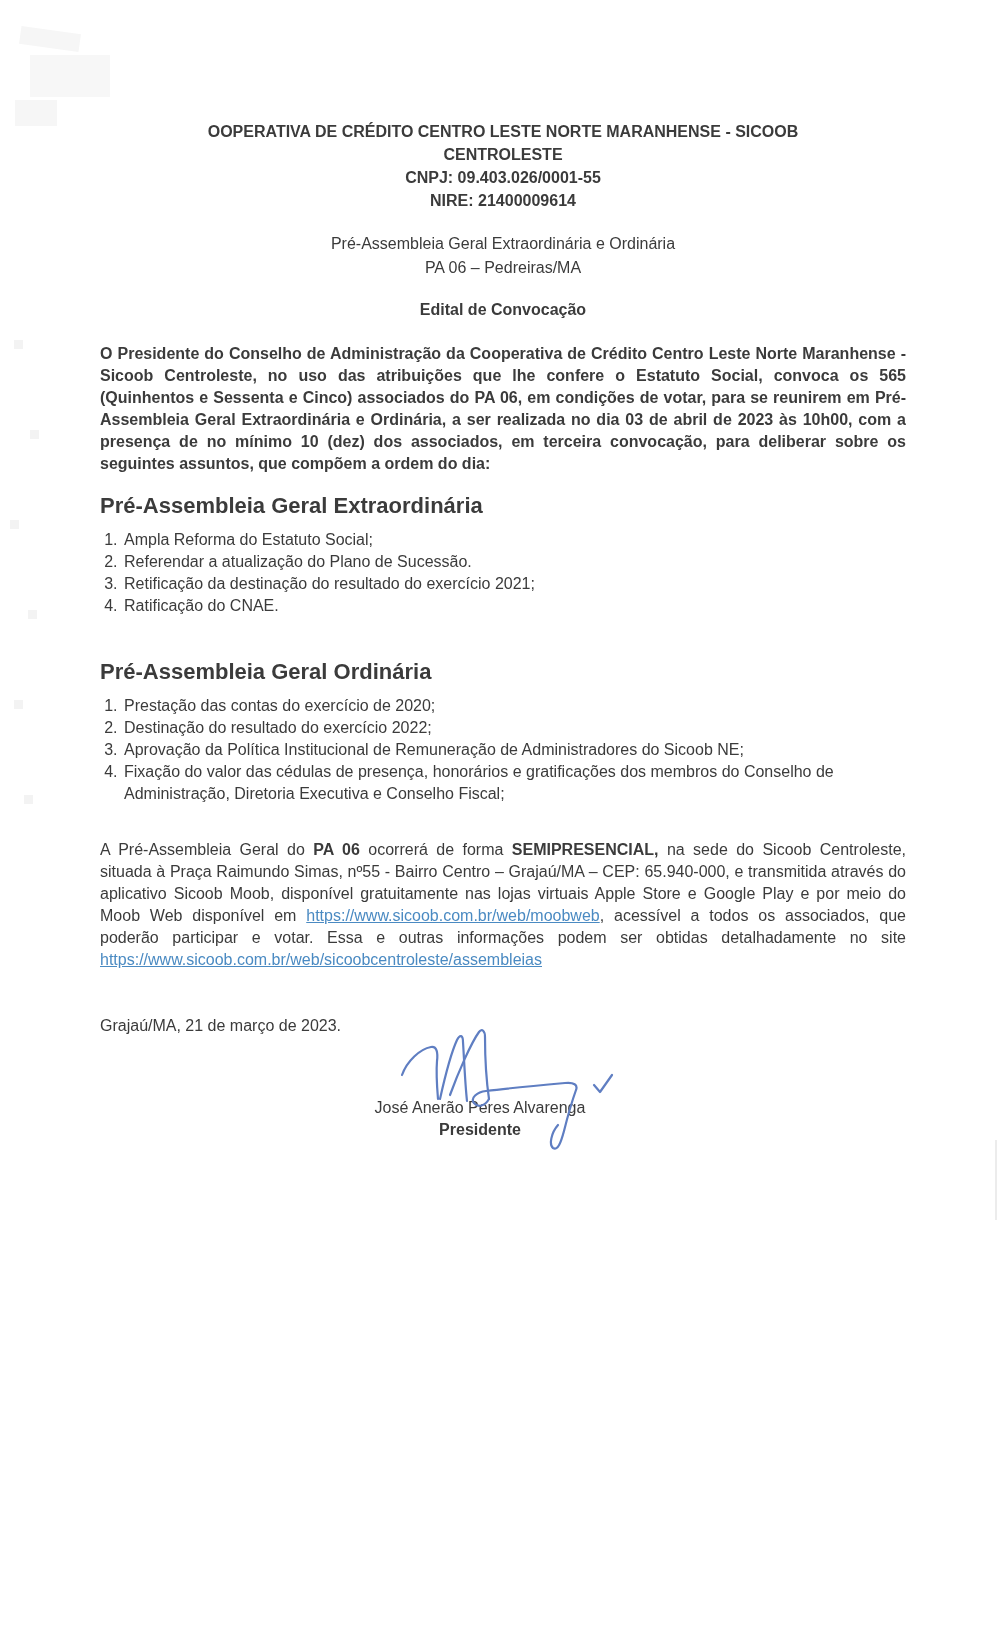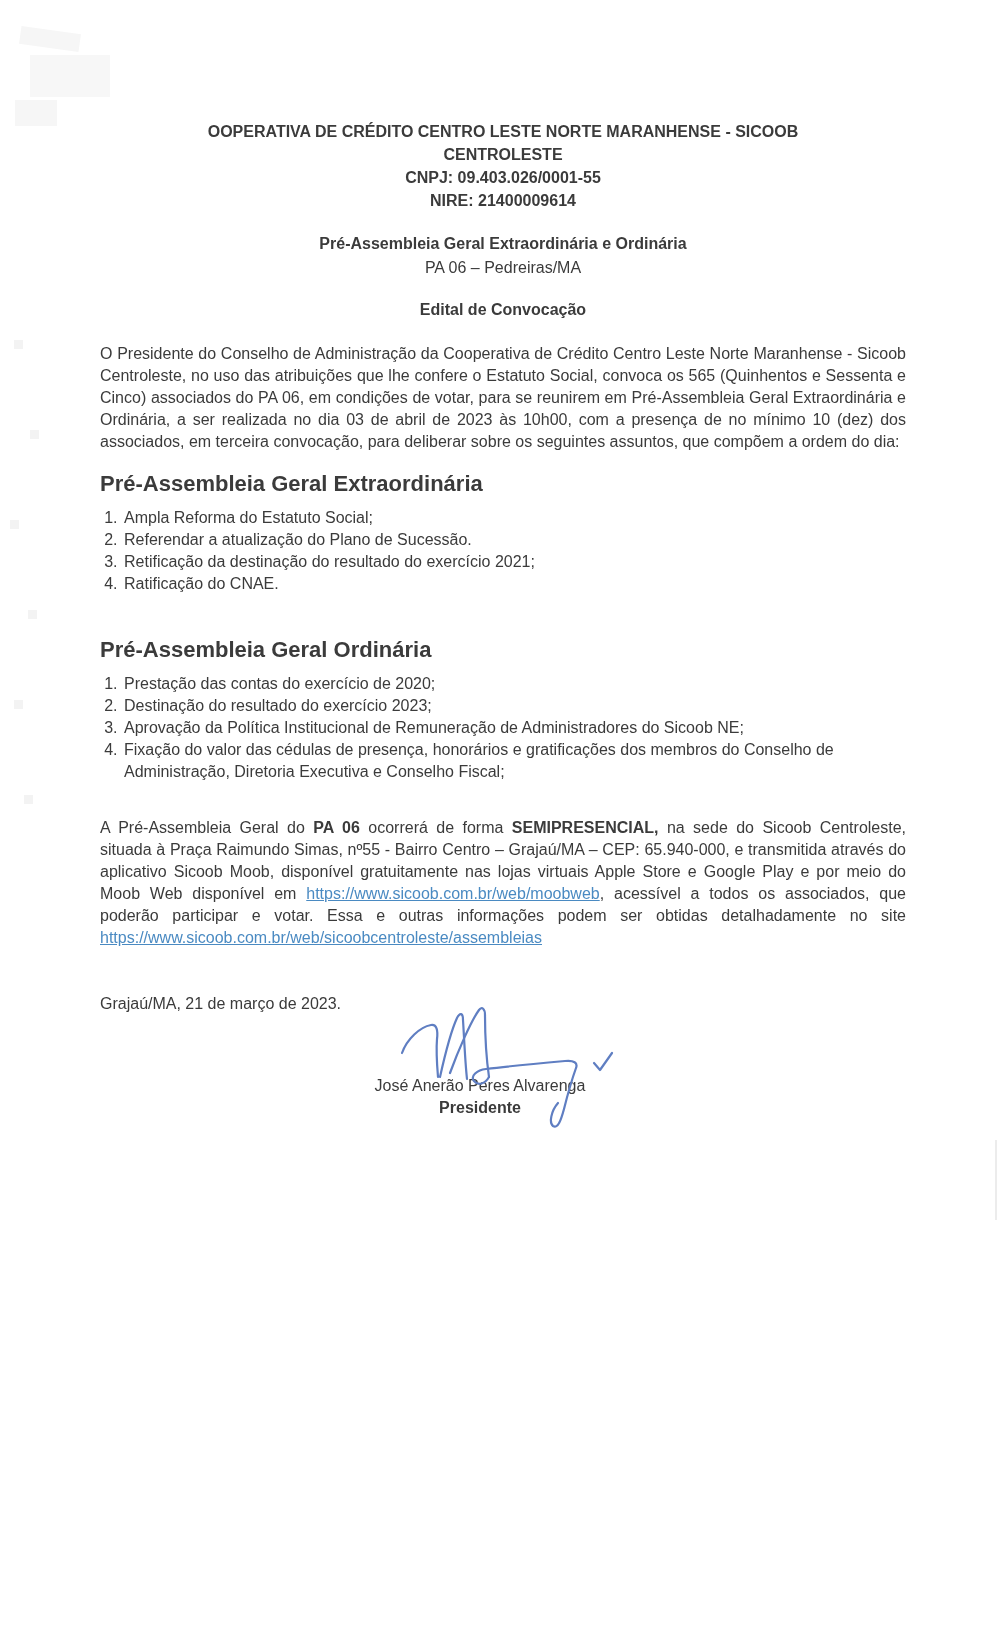--- a/index.html
+++ b/index.html
@@ -14,24 +14,24 @@
     width:1000px;height:1220px;
     background:#ffffff;
     font-family:"Liberation Sans", sans-serif;
     font-size:16px;line-height:22px;
     color:var(--text);
     overflow:hidden;
   }
   .content{position:absolute;left:100px;top:120px;width:806px;}
   .hdr{ text-align:center;font-weight:bold;line-height:23px;}
   .meeting{margin-top:20px;text-align:center;line-height:24px;}
-  .meeting .m-title{font-weight:bold;}
+  .meeting .m-title{font-weight:normal;}
   .doc-title{margin-top:18px;text-align:center;font-weight:bold;line-height:23px;}
   p.body{ text-align:justify; }
-  .intro{margin-top:22px;}
+  .intro{margin-top:22px;font-weight:bold;}
   h3.sec{margin-top:20px;font-size:22px;line-height:22px;font-weight:bold;}
   h3.sec.sec2{margin-top:44px;}
   ol.agenda{margin-top:12px;padding-left:22px;}
   ol.agenda li{line-height:22px;padding-left:2px;}
   .closing{margin-top:34px;}
   .closing strong{font-weight:bold;}
   a.doclink{color:var(--link);text-decoration:underline;cursor:pointer;}
   .date-line{margin-top:44px;text-align:left;padding-right:75px;}
   .sig-area{position:relative;margin-top:20px;height:160px;}
   .sig-text{width:760px;text-align:center;padding-top:40px;}
@@ -91,21 +91,21 @@
     <ol class="agenda">
       <li><span>Ampla Reforma do Estatuto Social;</span></li>
       <li><span>Referendar a atualização do Plano de Sucessão.</span></li>
       <li><span>Retificação da destinação do resultado do exercício 2021;</span></li>
       <li><span>Ratificação do CNAE.</span></li>
     </ol>
 
     <h3 class="sec sec2">Pré-Assembleia Geral Ordinária</h3>
     <ol class="agenda">
       <li><span>Prestação das contas do exercício de 2020;</span></li>
-      <li><span>Destinação do resultado do exercício 2023;</span></li>
+      <li><span>Destinação do resultado do exercício 2022;</span></li>
       <li><span>Aprovação da Política Institucional de Remuneração de Administradores do Sicoob NE;</span></li>
       <li><span>Fixação do valor das cédulas de presença, honorários e gratificações dos membros do Conselho de Administração, Diretoria Executiva e Conselho Fiscal;</span></li>
     </ol>
 
     <p class="body closing"><span>A Pré-Assembleia Geral do </span><strong>PA 06</strong><span> ocorrerá de forma </span><strong>SEMIPRESENCIAL,</strong><span> na sede do Sicoob Centroleste, situada à Praça Raimundo Simas, nº55 - Bairro Centro – Grajaú/MA – CEP: 65.940-000, e transmitida através do aplicativo Sicoob Moob, disponível gratuitamente nas lojas virtuais Apple Store e Google Play e por meio do Moob Web disponível em </span><a class="doclink">https://www.sicoob.com.br/web/moobweb</a><span>, acessível a todos os associados, que poderão participar e votar. Essa e outras informações podem ser obtidas detalhadamente no site </span><a class="doclink">https://www.sicoob.com.br/web/sicoobcentroleste/assembleias</a></p>
 
     <div class="date-line">Grajaú/MA, 21 de março de 2023.</div>
 
     <div class="sig-area">
       <svg class="sig-svg" width="260" height="140" viewBox="0 0 260 140" fill="none">

